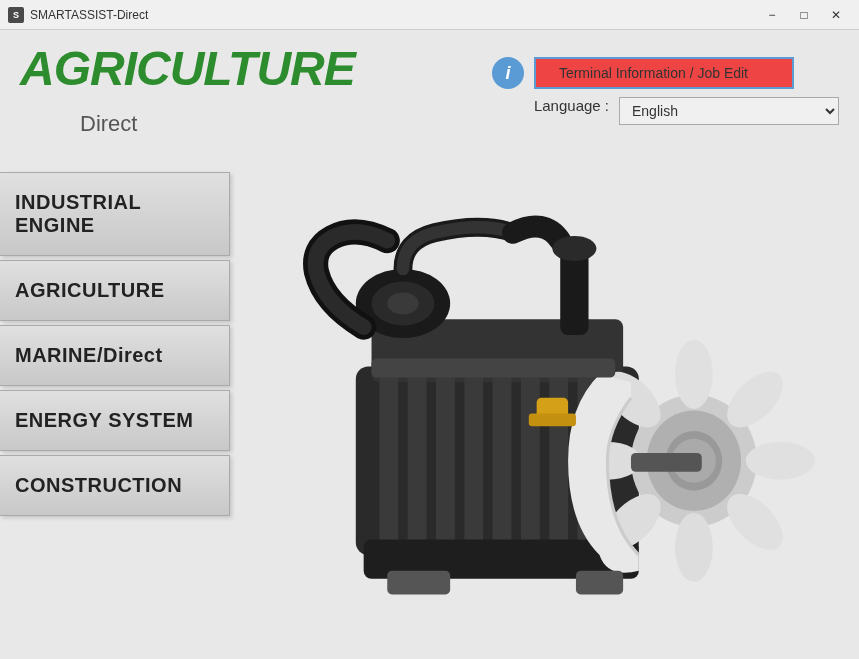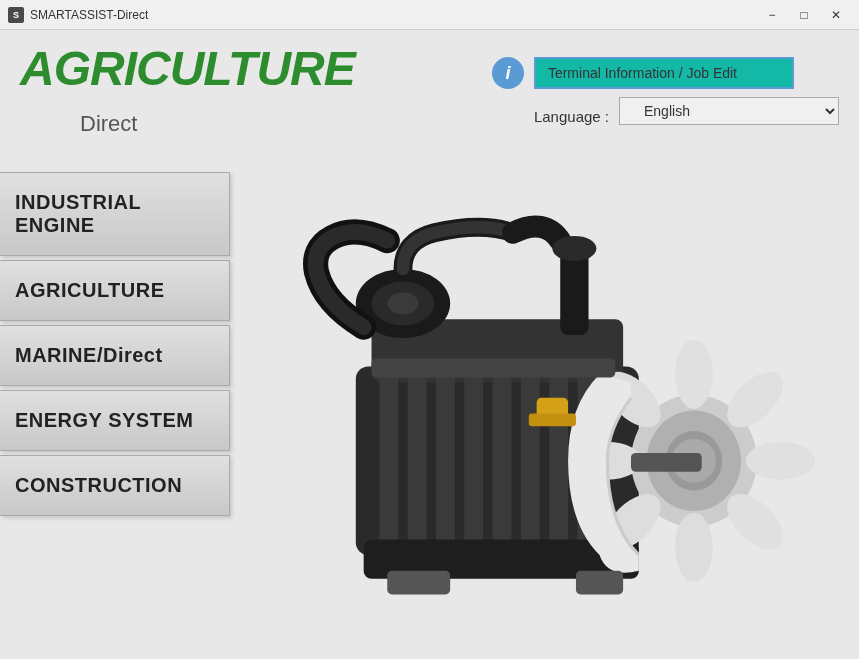--- a/index.html
+++ b/index.html
@@ -125,46 +125,46 @@
       justify-content: center;
       color: white;
       font-size: 18px;
       font-weight: bold;
       font-style: italic;
       cursor: pointer;
       flex-shrink: 0;
     }
 
     .terminal-btn {
-      background: #14b8a6;
+      background: #ef4444;
       border: 2px solid #5b9bd5;
-      padding: 6px 12px;
+      padding: 6px 23px;
       font-size: 14px;
       color: #333;
       cursor: pointer;
       min-width: 260px;
       text-align: left;
     }
 
     .language-row {
       display: flex;
-      align-items: flex-end;
+      align-items: flex-start;
       gap: 10px;
       margin-left: 42px;
     }
 
     .language-label {
       font-size: 15px;
       color: #333;
     }
 
     .language-select {
       background: #f0f0f0;
       border: 1px solid #aaa;
-      padding: 4px 20px;
+      padding: 4px 8px;
       font-size: 14px;
       color: #333;
       min-width: 220px;
       cursor: pointer;
       appearance: auto;
     }
 
     
     .main-content {
       flex: 1;

